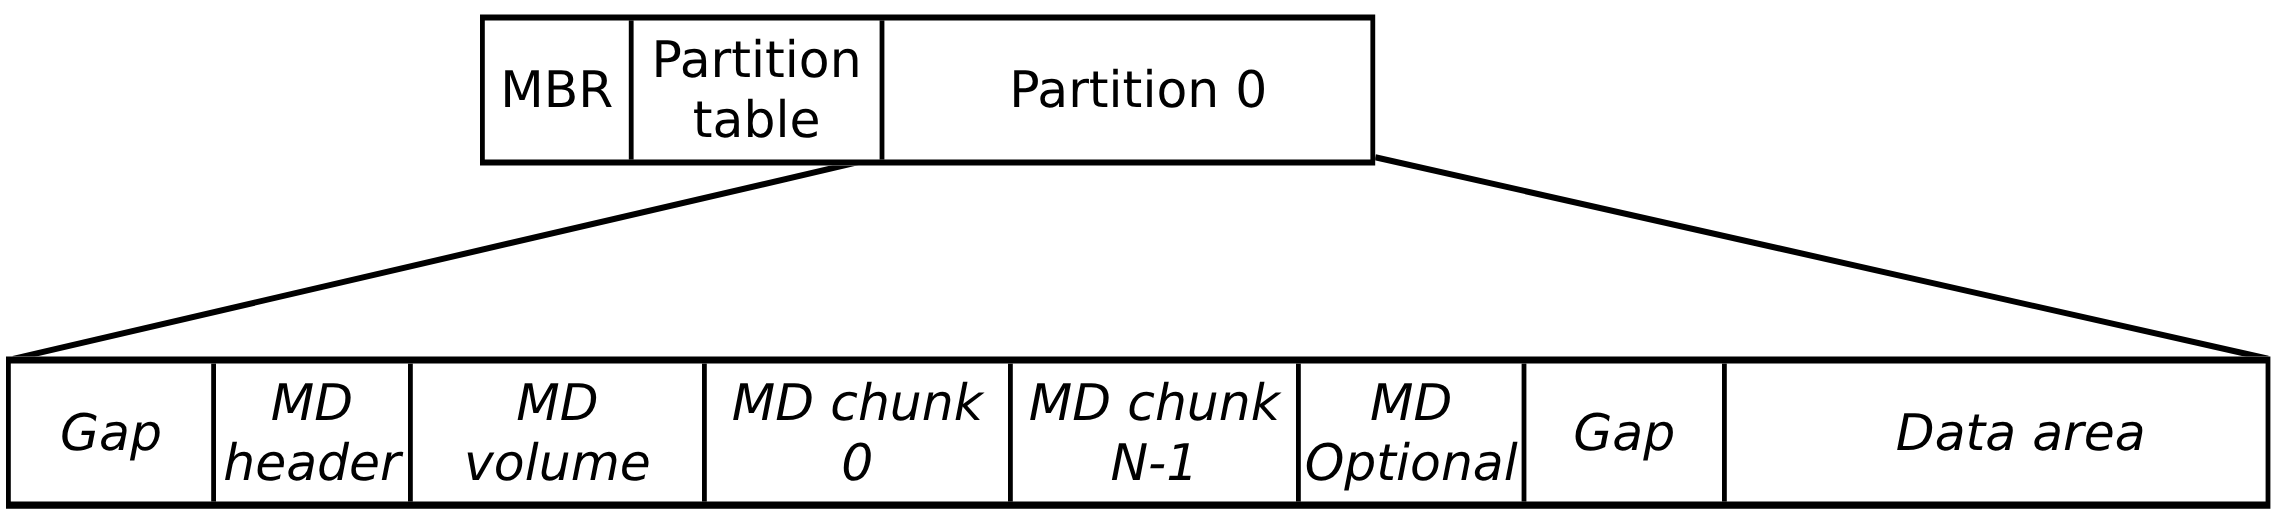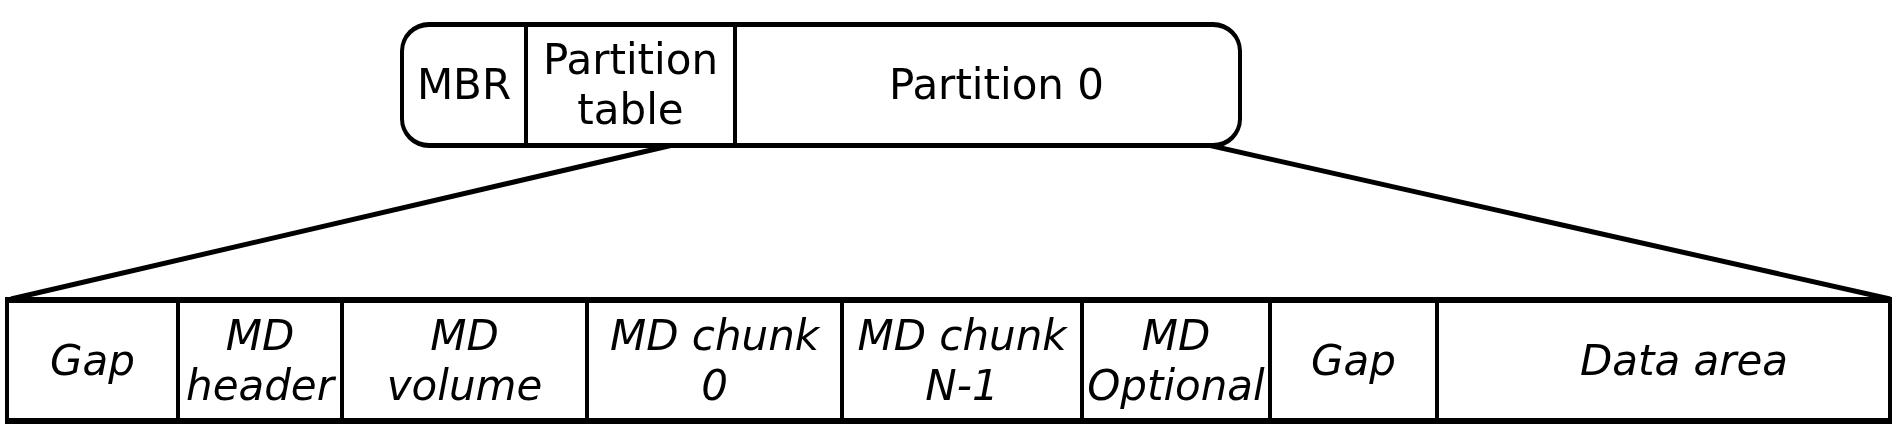--- a/index.html
+++ b/index.html
@@ -21,22 +21,22 @@
   .row {
     position: absolute;
     display: flex;
     box-sizing: border-box;
     border: 4px solid #000;
     border-top-width: 5px;
     border-bottom-width: 5px;
     background: #ffffff;
   }
   .row-top {
-    left: 400px; top: 22px;
-    width: 842px; height: 126px; border-radius: 29px;
+    left: 400px; top: 12px;
+    width: 746px; height: 126px;
   }
   .row-bottom {
     left: 5px; top: 297px;
     width: 1887px; height: 127px;
     border-top-width: 6px;
     border-bottom-width: 6px;
     font-style: italic;
   }
   .cell {
     box-sizing: border-box;

